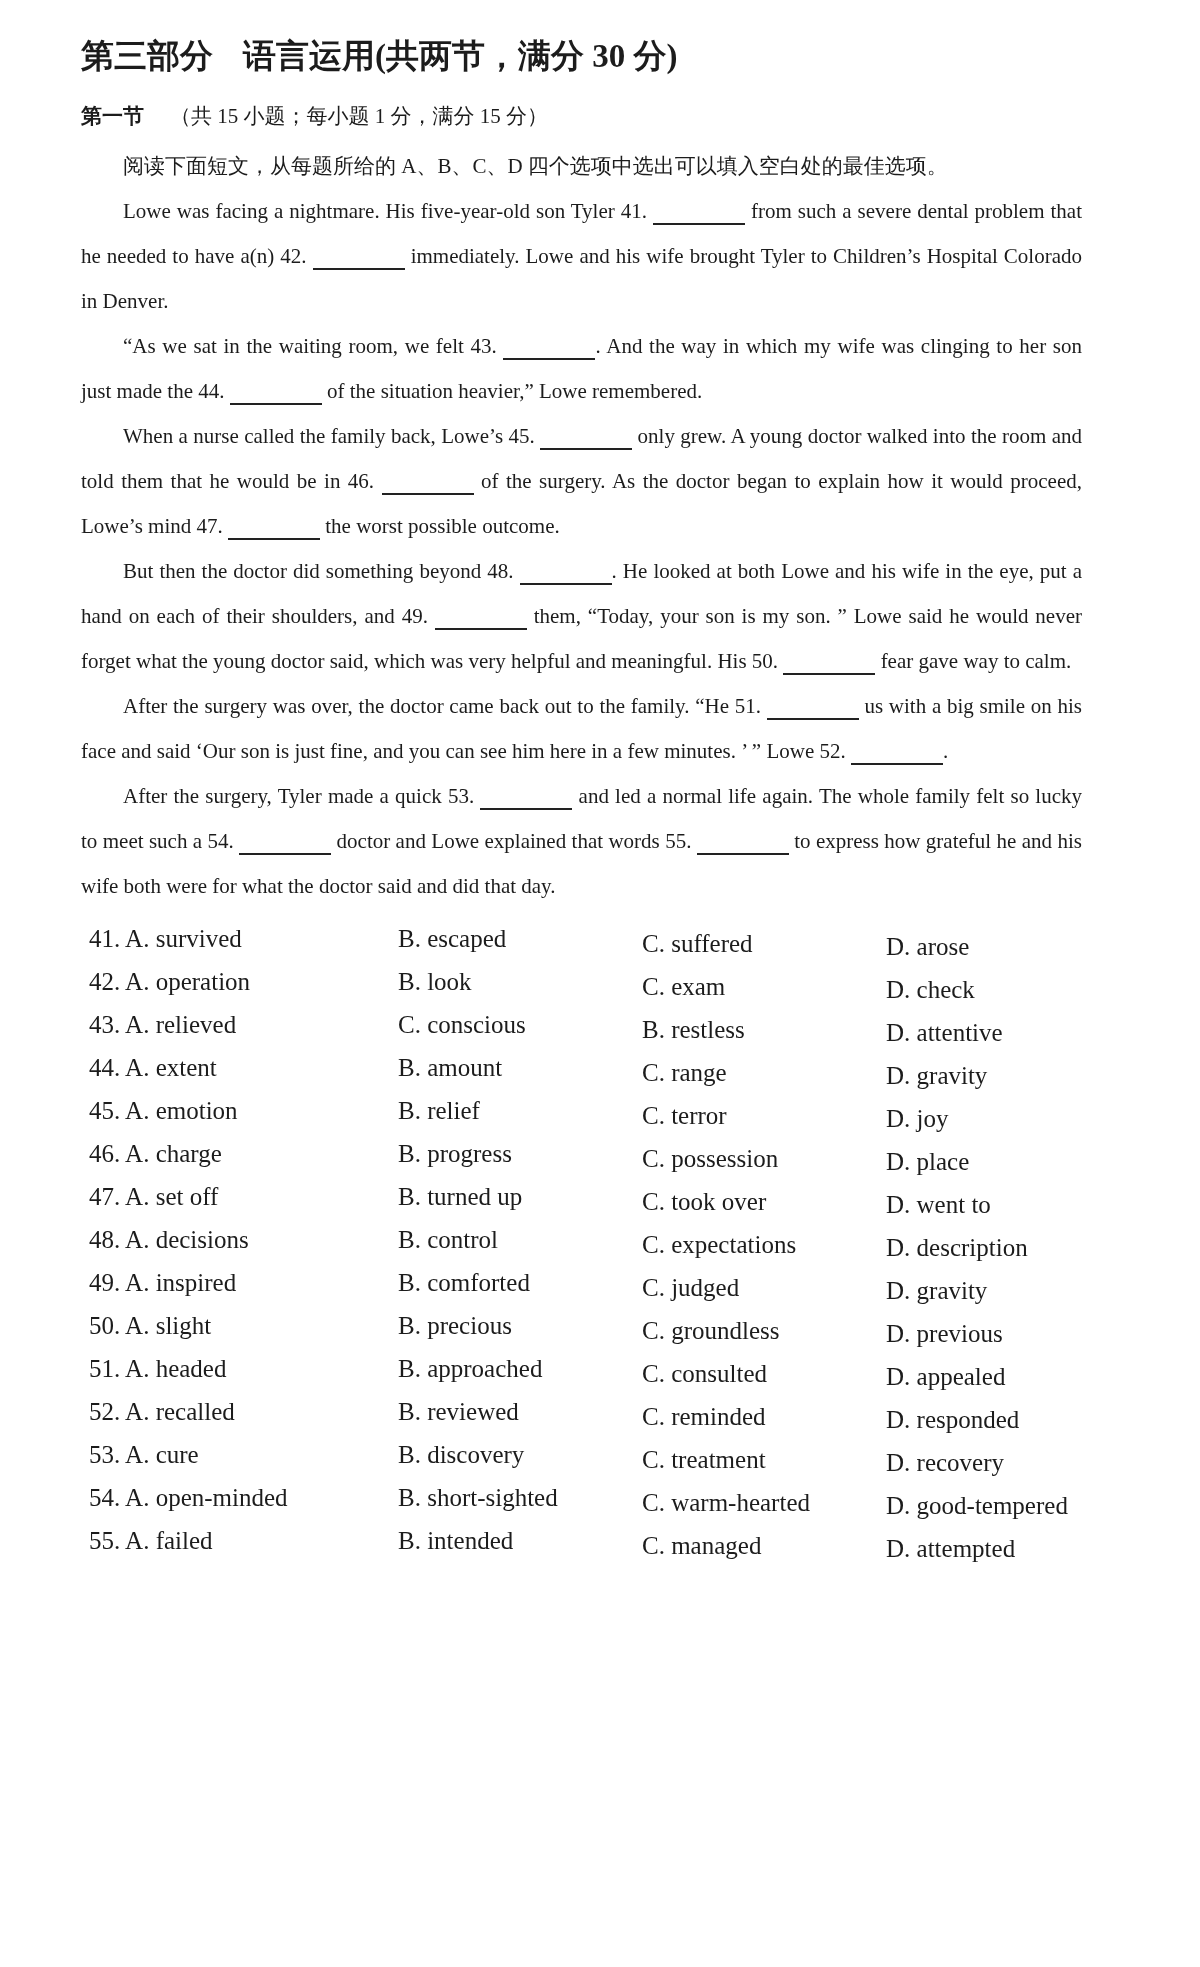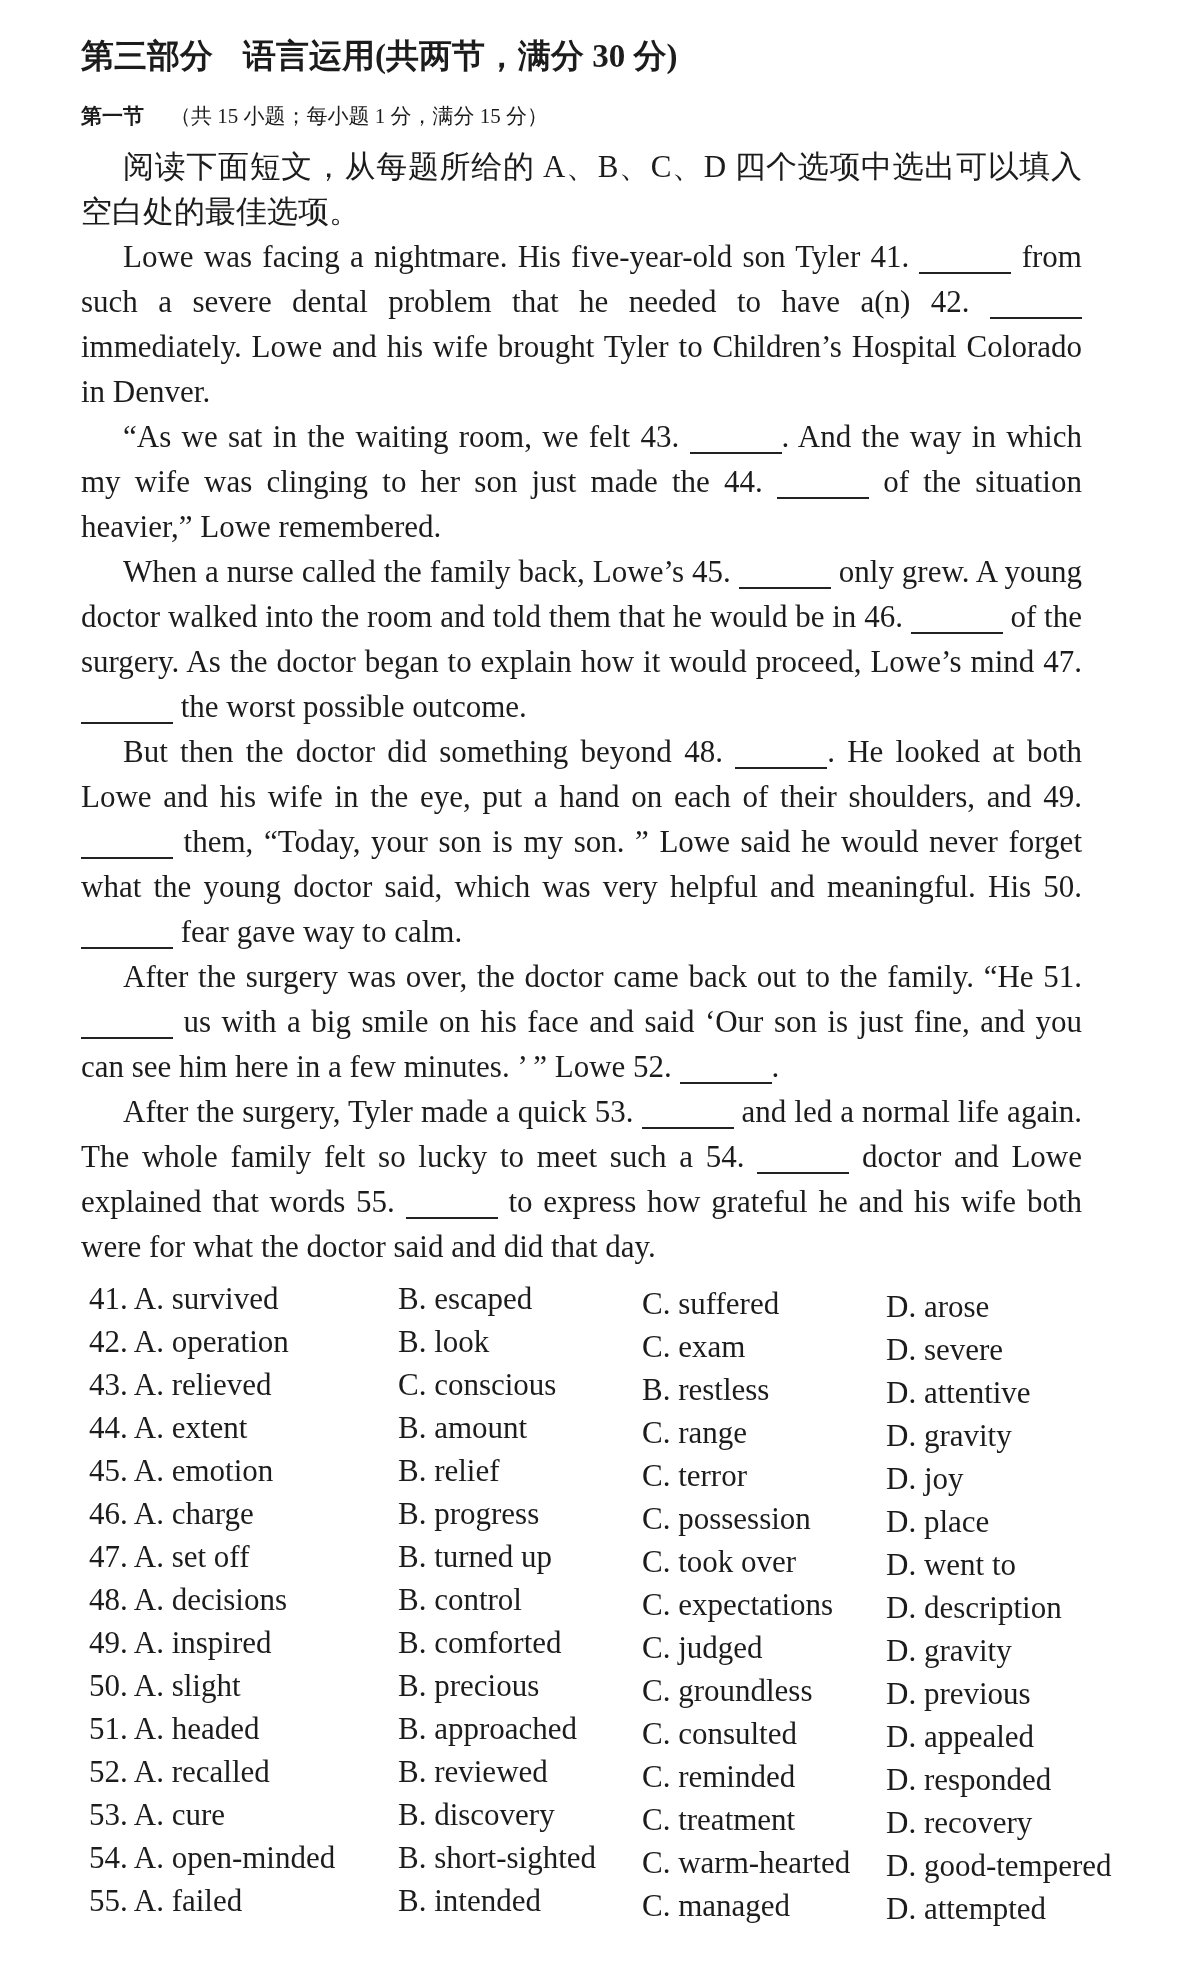--- a/index.html
+++ b/index.html
@@ -24,36 +24,36 @@
   }
   .part-line .lbl{margin-right:30px;}
   .section-line{
     margin:0 0 4px 0;
     font-size:21px;
     line-height:48px;
   }
   .section-line .lbl{font-weight:700;margin-right:26px;}
   .para{
     margin:0;
-    font-size:31px;
+    font-size:21px;
     line-height:45px;
     text-align:justify;
     text-indent:42px;
   }
   .blank{
     display:inline-block;
     width:92px;
     height:30px;
     border-bottom:2px solid #222222;
     vertical-align:-7px;
   }
   .options{
     margin-top:8px;
     padding-left:8px;
-    font-size:31px;
+    font-size:25px;
     line-height:43px;
   }
   .opt-row{
     display:grid;
     grid-template-columns:309px 244px 244px auto;
   }
   .opt-cell{white-space:nowrap;}
   .opt-cell:nth-child(3){transform:translateY(5px);}
   .opt-cell:nth-child(4){transform:translateY(8px);}
   .footer{
@@ -95,21 +95,21 @@
         <div class="opt-row">
           <span class="opt-cell">41. A. survived</span>
           <span class="opt-cell">B. escaped</span>
           <span class="opt-cell">C. suffered</span>
           <span class="opt-cell">D. arose</span>
         </div>
         <div class="opt-row">
           <span class="opt-cell">42. A. operation</span>
           <span class="opt-cell">B. look</span>
           <span class="opt-cell">C. exam</span>
-          <span class="opt-cell">D. severe</span>
+          <span class="opt-cell">D. check</span>
         </div>
         <div class="opt-row">
           <span class="opt-cell">43. A. relieved</span>
           <span class="opt-cell">C. conscious</span>
           <span class="opt-cell">B. restless</span>
           <span class="opt-cell">D. attentive</span>
         </div>
         <div class="opt-row">
           <span class="opt-cell">44. A. extent</span>
           <span class="opt-cell">B. amount</span>

